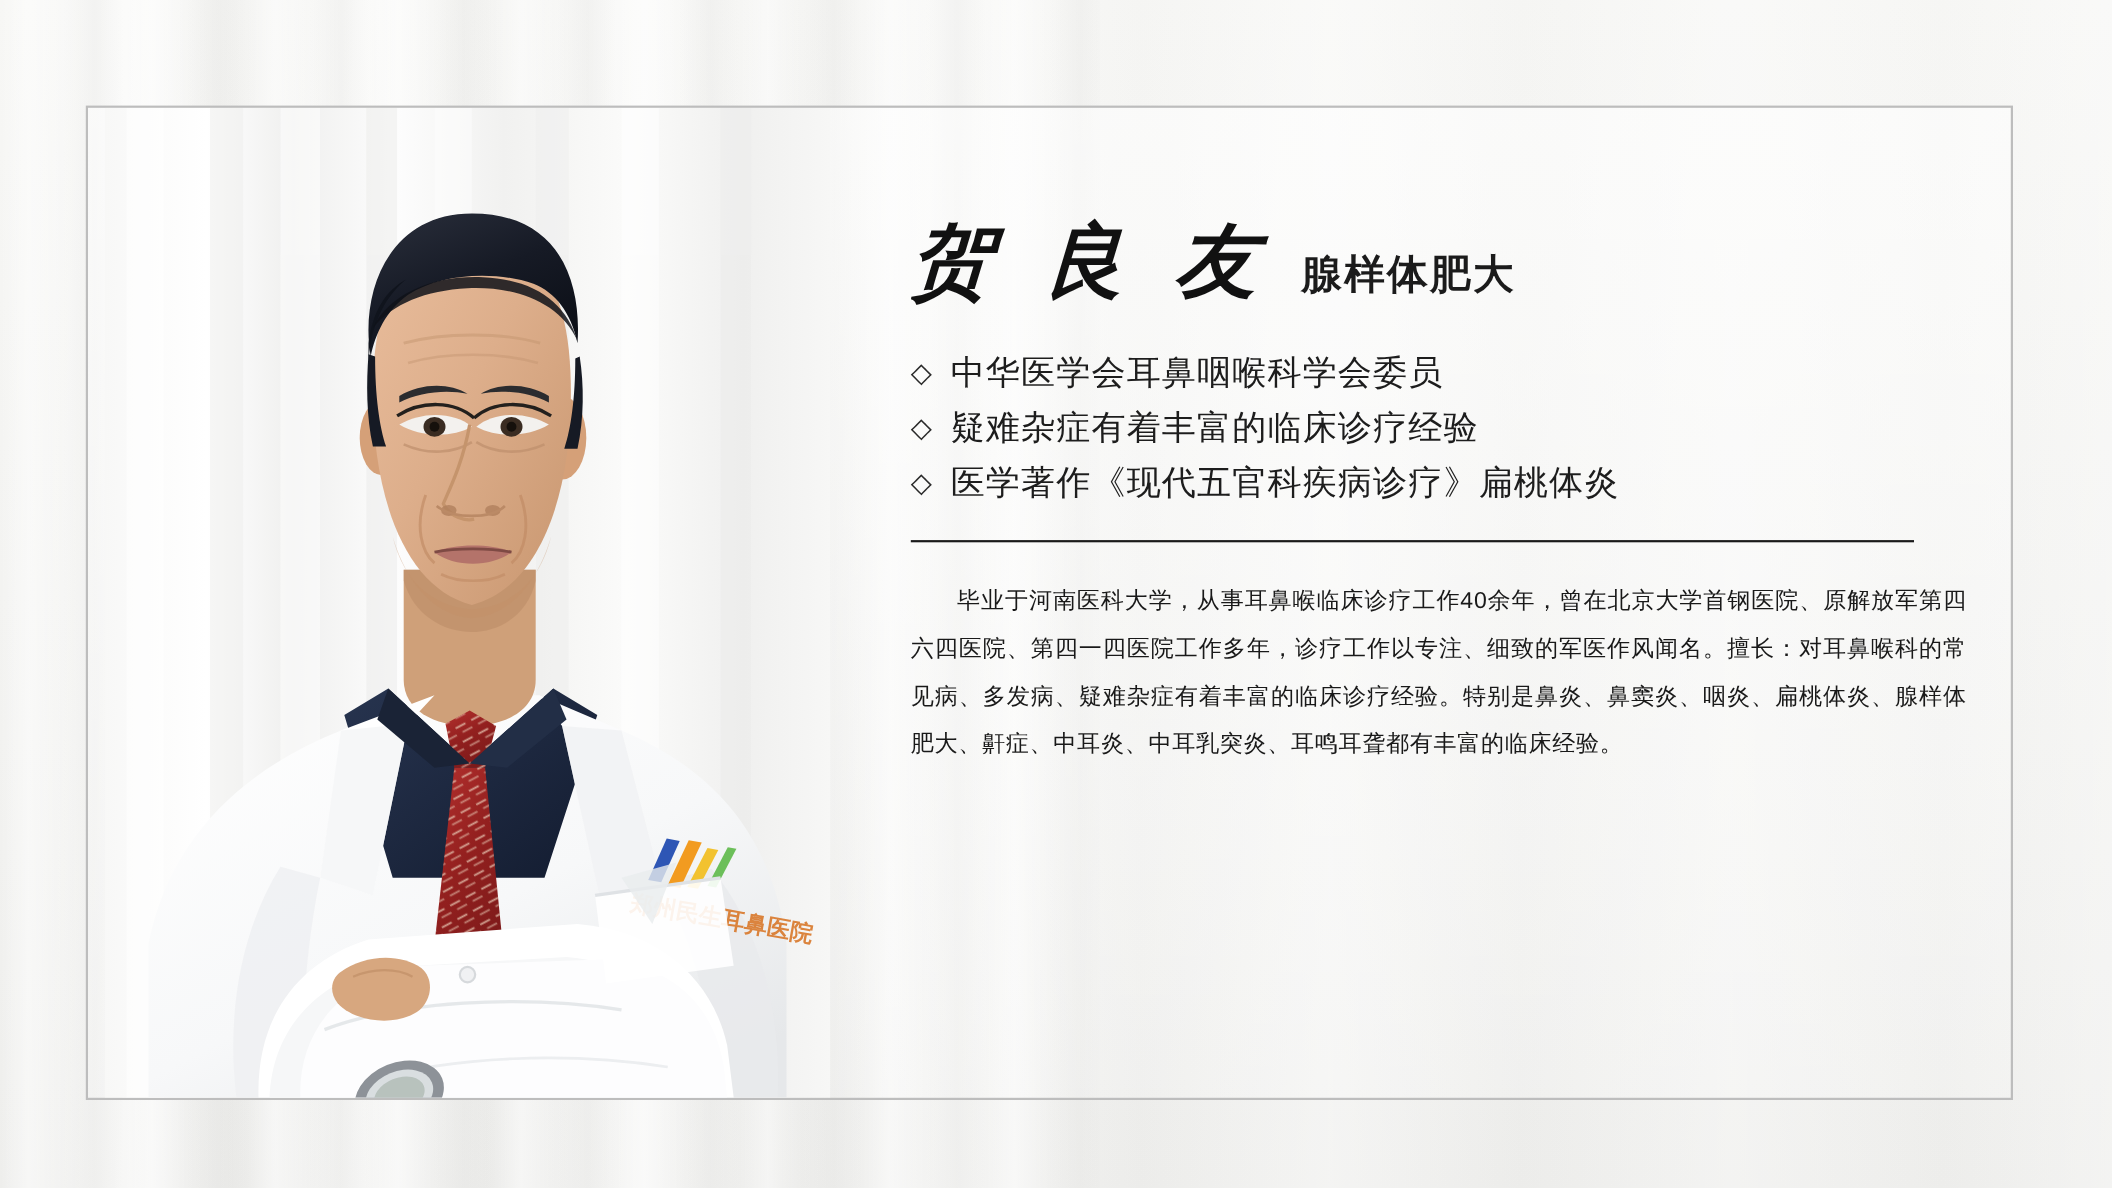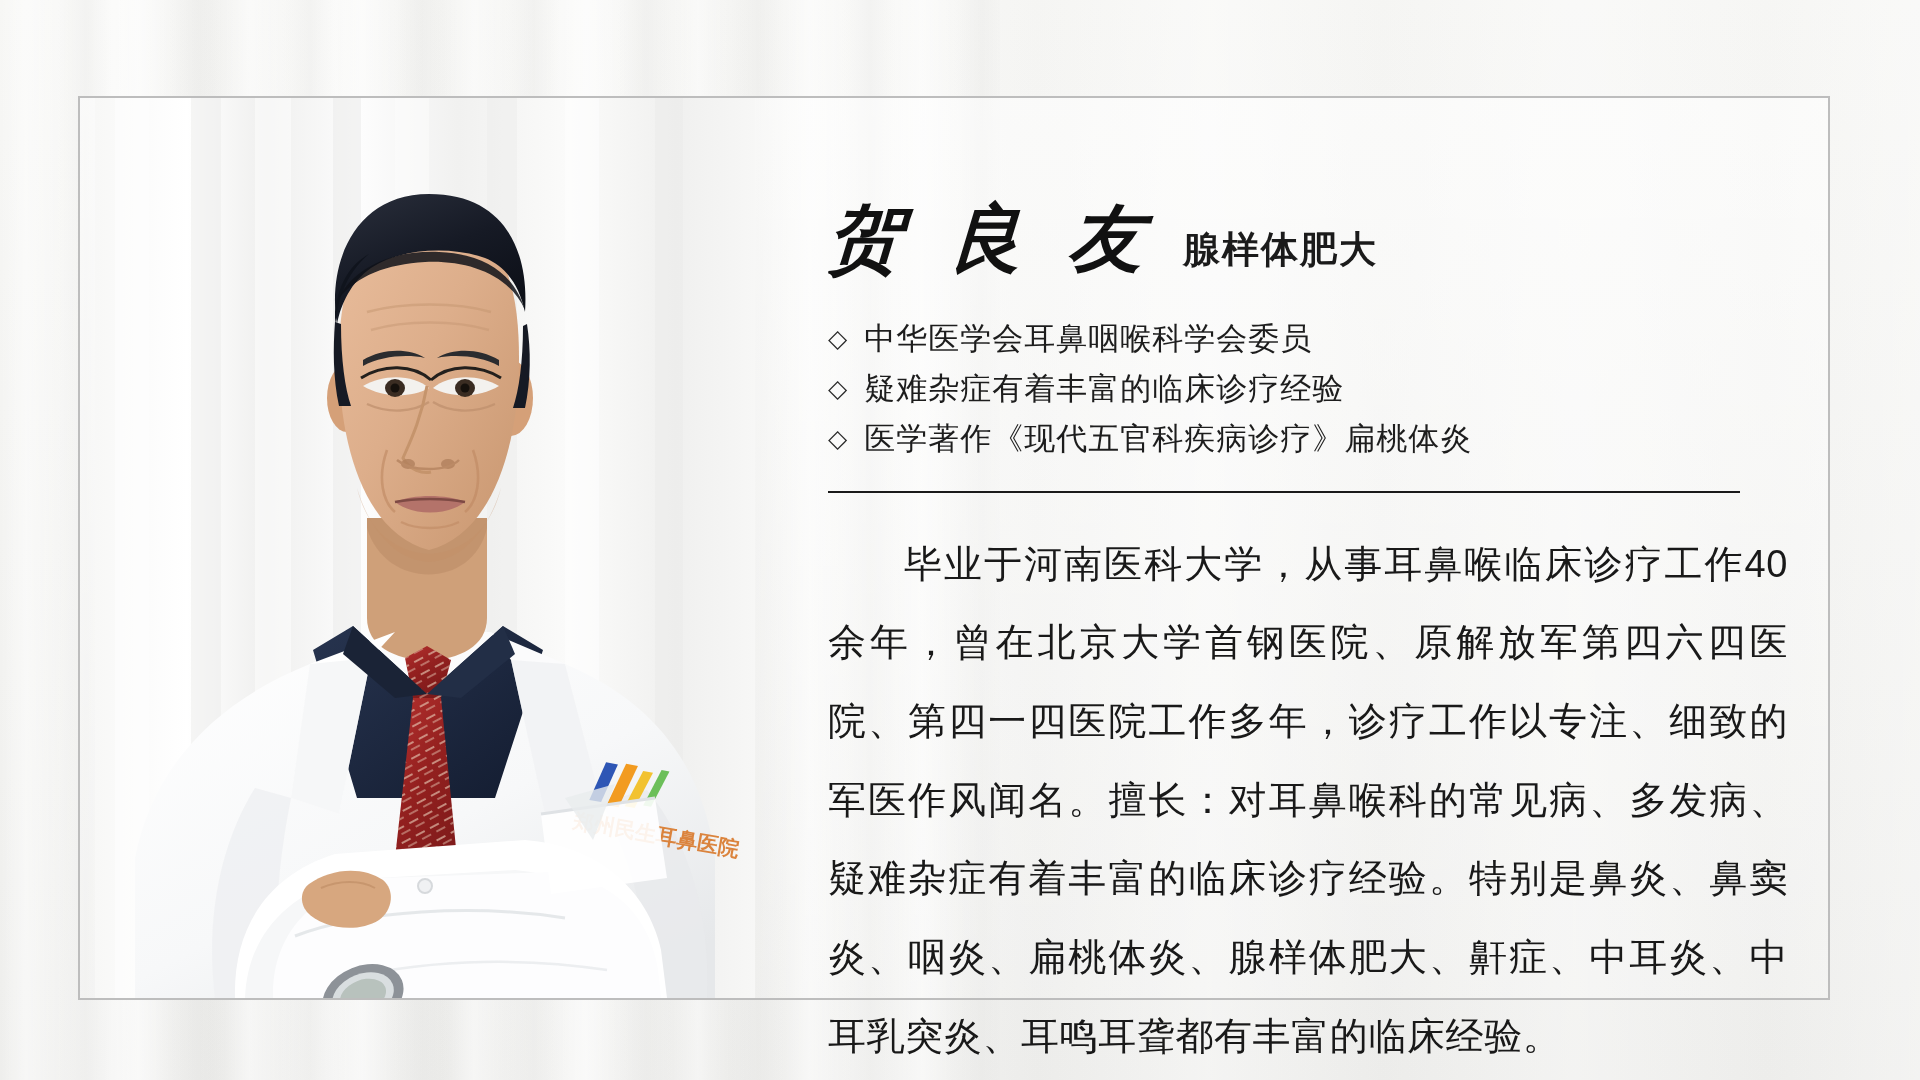--- a/index.html
+++ b/index.html
@@ -133,21 +133,21 @@
   .divider {
     margin-top: 26px;
     width: 912px;
     height: 0;
     border-top: 2px solid #1a1a1a;
   }
 
   .bio {
     margin-top: 32px;
     width: 960px;
-    font-size: 38px;
+    font-size: 21px;
     color: #191919;
     line-height: 2.07;
     text-align: justify;
     text-justify: inter-character;
     text-indent: 2em;
     letter-spacing: .6px;
   }
 </style>
 </head>
 <body>

